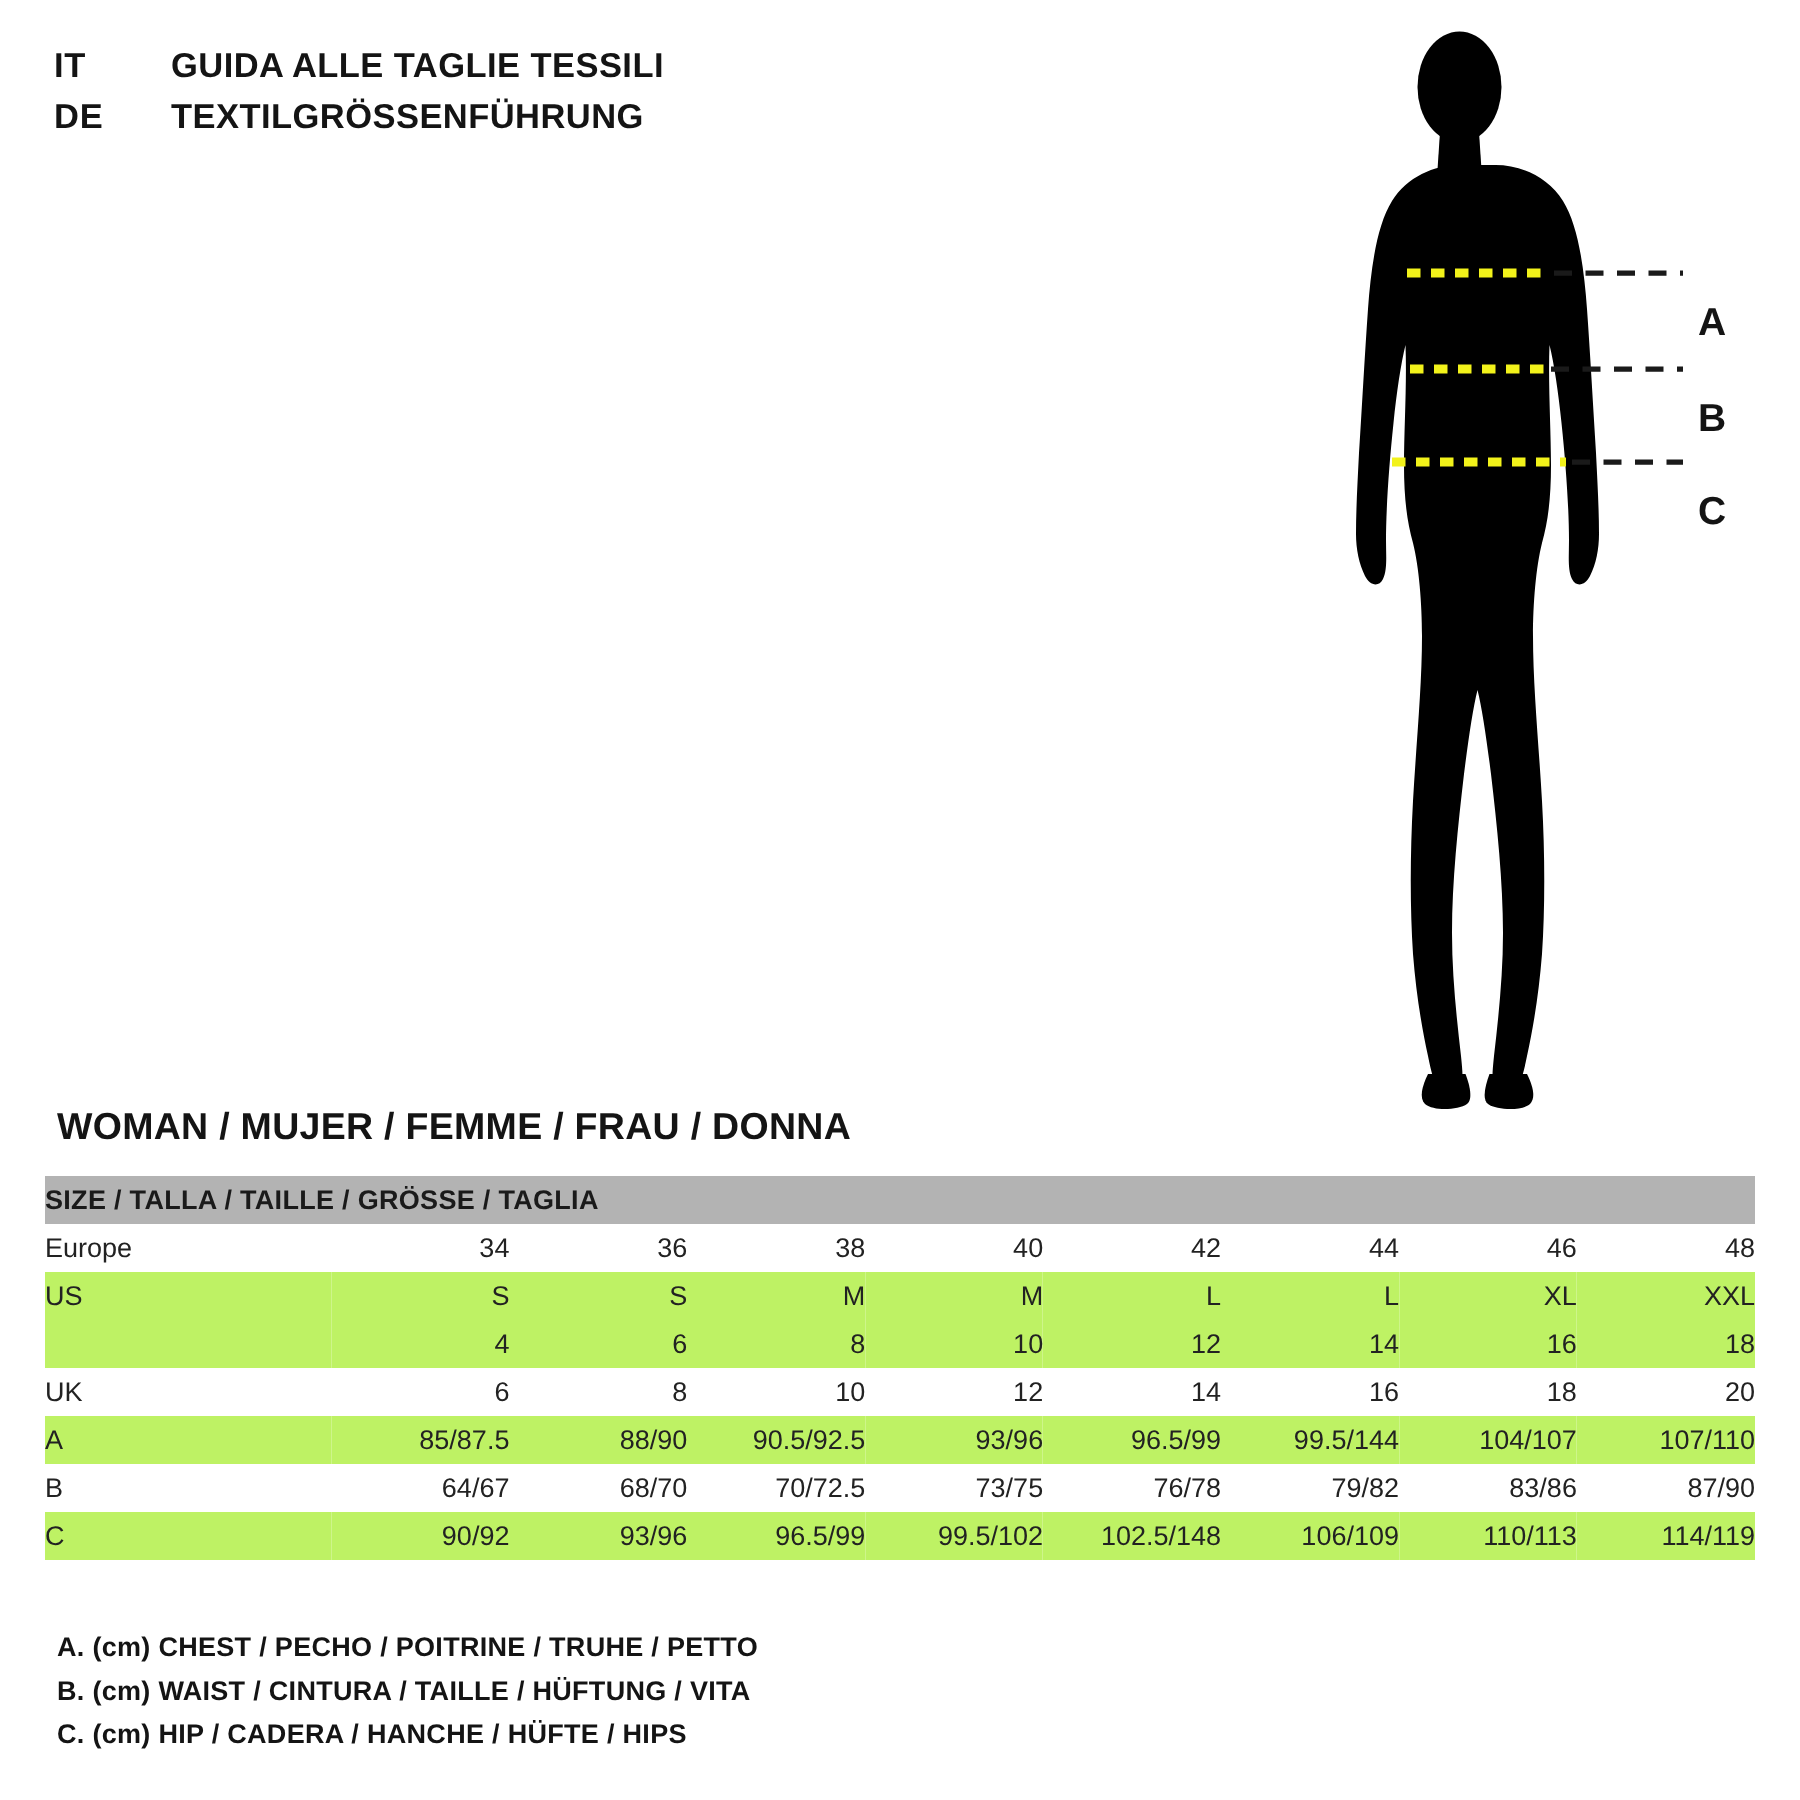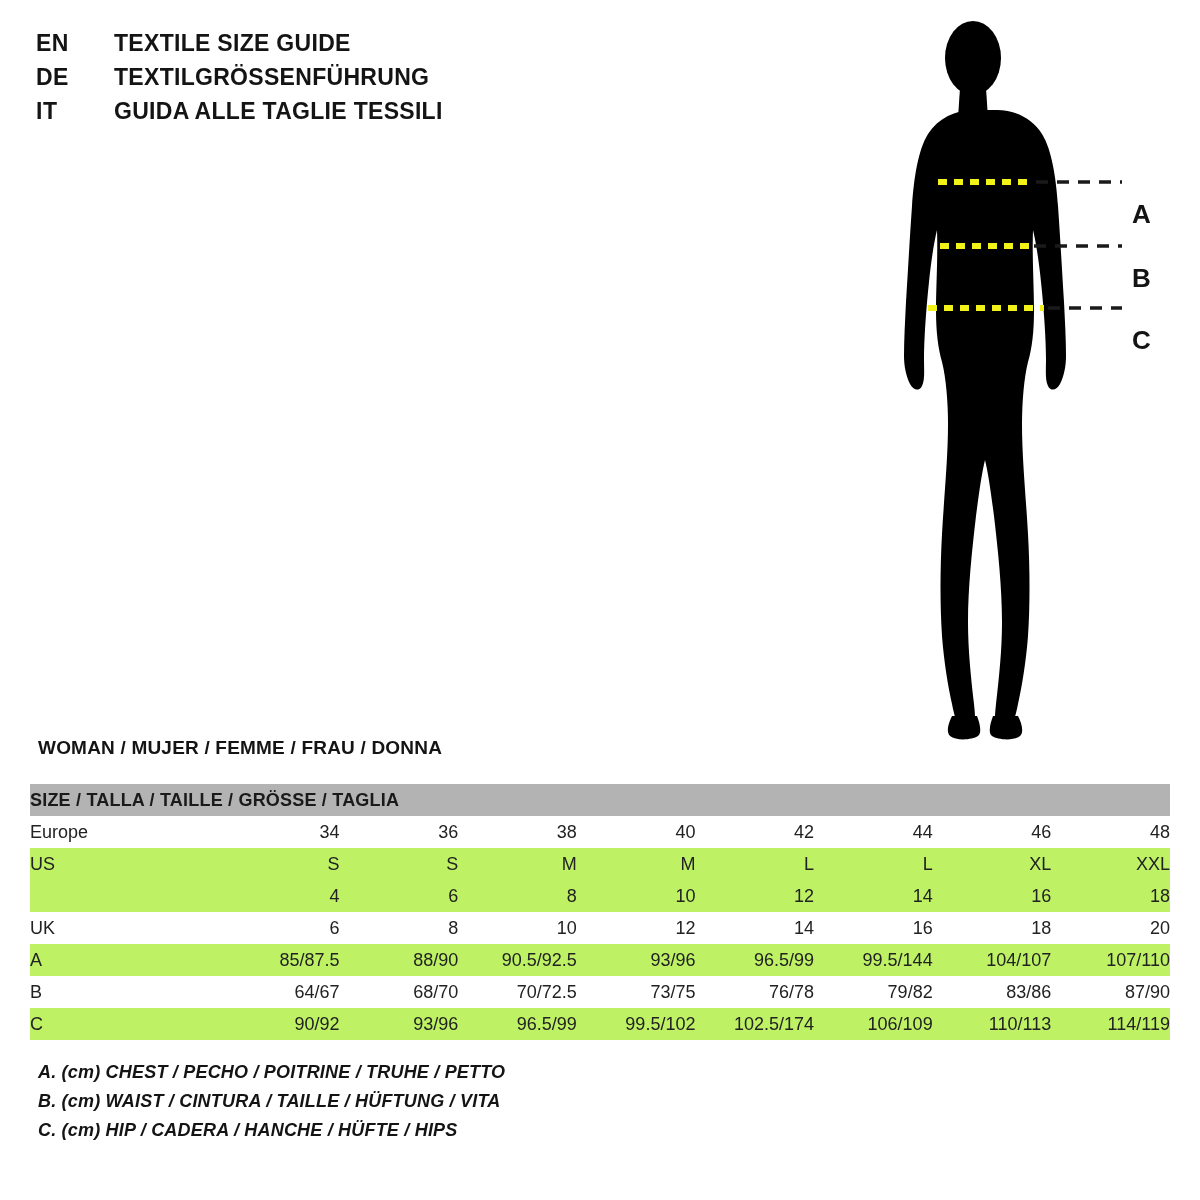--- a/index.html
+++ b/index.html
@@ -53,21 +53,21 @@
   }
   #figure-block svg {
     display: block;
   }
 
   
   #group-caption {
     position: absolute;
     left: 38px;
     top: 737px;
-    font-size: 19px;
+    font-size: 25px;
     font-weight: bold;
     letter-spacing: 0.2px;
     color: #141414;
     text-align: right;
   }
 
   
   #size-table {
     position: absolute;
     left: 30px;
@@ -104,49 +104,44 @@
   }
   td.val-cell {
     text-align: right;
     white-space: nowrap;
   }
 
   
   #footnotes {
     position: absolute;
     left: 38px;
-    top: 1058px;
+    top: 1084px;
     width: 700px;
-    font-style: italic;
   }
   .footnote {
     font-size: 18px;
     font-weight: bold;
     letter-spacing: 0.2px;
     color: #141414;
     height: 29px;
     line-height: 29px;
     white-space: nowrap;
   }
 </style>
 </head>
 <body>
 
 <div id="title-block">
   <div class="title-row">
-    <span class="title-lang">EN</span>
-    <span class="title-text">TEXTILE SIZE GUIDE</span>
+    <span class="title-lang">IT</span>
+    <span class="title-text">GUIDA ALLE TAGLIE TESSILI</span>
   </div>
   <div class="title-row">
     <span class="title-lang">DE</span>
     <span class="title-text">TEXTILGRÖSSENFÜHRUNG</span>
-  </div>
-  <div class="title-row">
-    <span class="title-lang">IT</span>
-    <span class="title-text">GUIDA ALLE TAGLIE TESSILI</span>
   </div>
 </div>
 
 <div id="figure-block">
   <svg width="330" height="740" viewBox="0 0 330 740" xmlns="http://www.w3.org/2000/svg">
     <g>
 
       <ellipse cx="113" cy="48" rx="28" ry="37" fill="#000000"></ellipse>
 
       <path d="M100 78 L126 78 L128 108 L98 108 Z" fill="#000000"></path>
@@ -310,21 +305,21 @@
       <td class="val-cell">83/86</td>
       <td class="val-cell">87/90</td>
     </tr>
 
     <tr class="shade">
       <td class="label-cell">C</td>
       <td class="val-cell">90/92</td>
       <td class="val-cell">93/96</td>
       <td class="val-cell">96.5/99</td>
       <td class="val-cell">99.5/102</td>
-      <td class="val-cell">102.5/174</td>
+      <td class="val-cell">102.5/148</td>
       <td class="val-cell">106/109</td>
       <td class="val-cell">110/113</td>
       <td class="val-cell">114/119</td>
     </tr>
   </tbody>
 </table>
 
 <div id="footnotes">
   <div class="footnote">A. (cm) CHEST / PECHO / POITRINE / TRUHE / PETTO</div>
   <div class="footnote">B. (cm) WAIST / CINTURA / TAILLE / HÜFTUNG / VITA</div>

